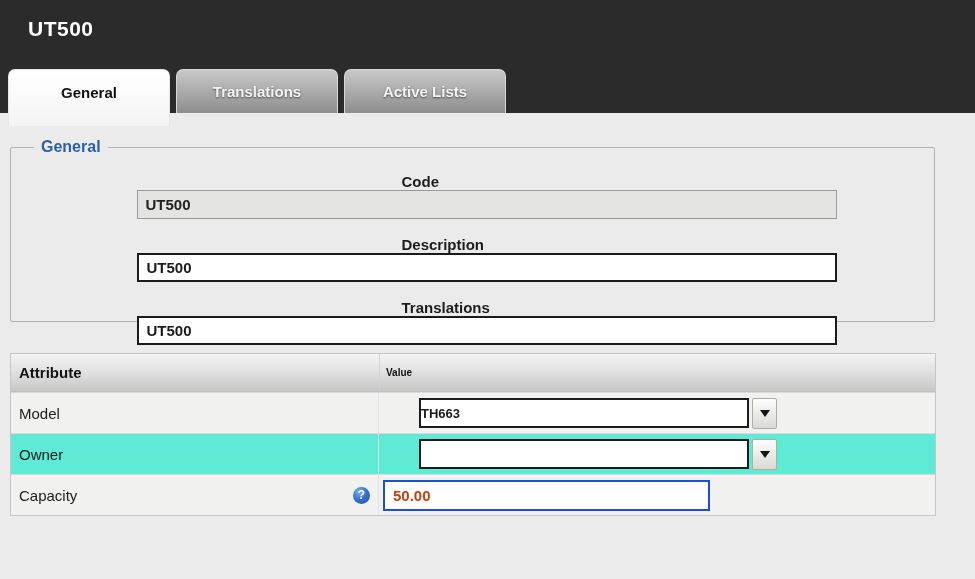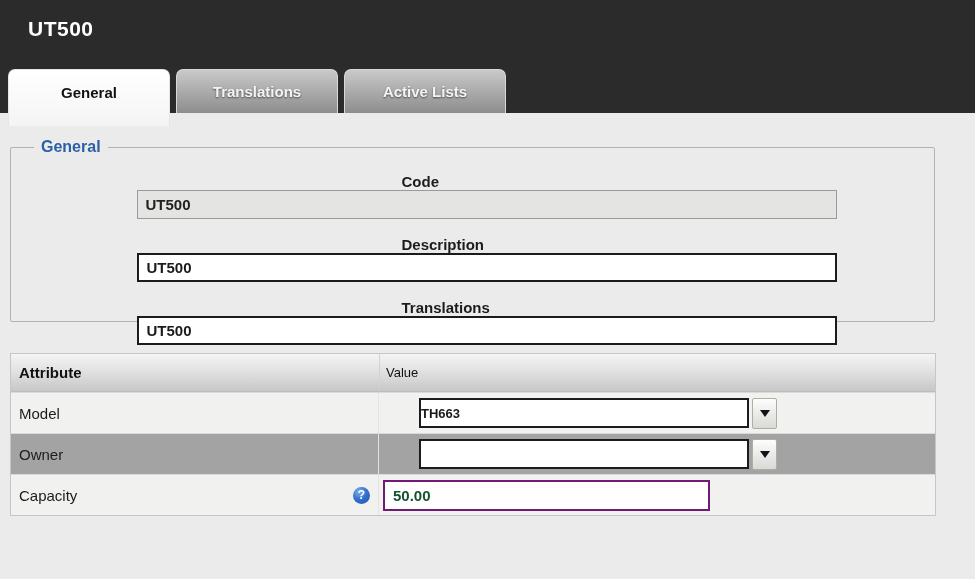--- a/index.html
+++ b/index.html
@@ -73,26 +73,26 @@
     background:linear-gradient(#f4f4f4 0%, #e2e2e2 45%, #c7c7c7 100%);
     border-bottom:1px solid #bdbdbd;
   }
   .t-header .h-attr {
     width:368px; padding-left:8px;
     font-size:15px; font-weight:bold; color:#111111;
   }
   .t-header .h-value {
     flex:1; padding-left:6px; border-left:1px solid #d2d2d2; height:100%;
     display:flex; align-items:center;
-    font-size:13px; font-weight:normal; color:#111111;
+    font-size:10px; font-weight:bold; color:#111111;
   }
   .t-row { display:flex; align-items:stretch; height:41px; border-top:1px solid #dadada; }
   .t-row:first-of-type { border-top:none; }
   .t-row.odd { background:#f1f1f0; }
-  .t-row.even { background:#a3a3a3; }
+  .t-row.even { background:#5eead4; }
   .cell-attr {
     width:368px; padding:0 8px; display:flex;
     align-items:center; justify-content:space-between;
     border-right:1px solid #e3e3e3;
     font-size:15px; color:#1c1c1c;text-align:right;
   }
   .cell-value { flex:1; display:flex; align-items:center; padding-left:4px; }
 
   .dropdown { display:flex; align-items:center; }
   .dd-input {
@@ -108,22 +108,22 @@
     display:flex; align-items:center; justify-content:center; cursor:pointer;
   }
   .dd-arrow {
     width:0; height:0;
     border-left:5px solid transparent; border-right:5px solid transparent;
     border-top:7px solid #141414;
   }
   .cap-input {
     width:327px; height:31px; padding:0 8px;
     font-family:"Liberation Sans", sans-serif;
-    font-size:15px; font-weight:bold; color:#14532d;
-    border:2px solid #701a75; background:#ffffff; outline:none;
+    font-size:15px; font-weight:bold; color:#c2410c;
+    border:2px solid #1d4ed8; background:#ffffff; outline:none;
   }
   .help-icon {
     width:17px; height:17px; border-radius:50%;
     background:radial-gradient(circle at 35% 28%, #7fb2e8 0%, #3572cf 45%, #1c50b0 100%);
     color:#ffffff; font-size:12px; font-weight:bold;
     display:flex; align-items:center; justify-content:center;
     flex:0 0 auto; cursor:pointer;
   }
 </style>
 </head>

